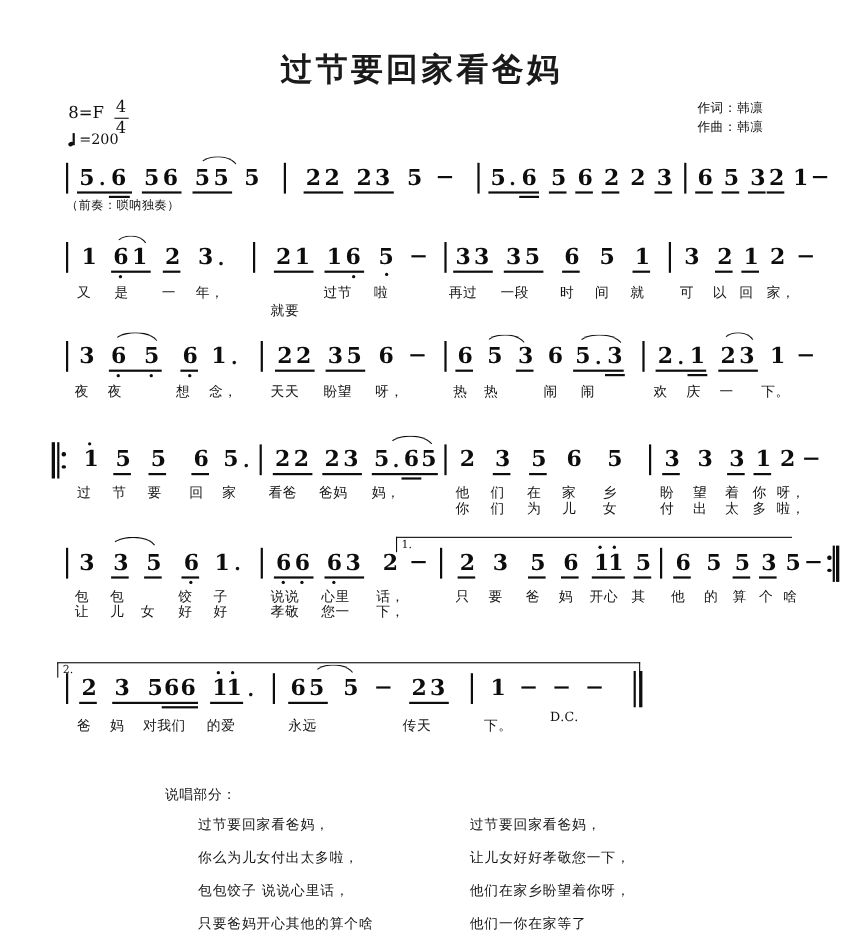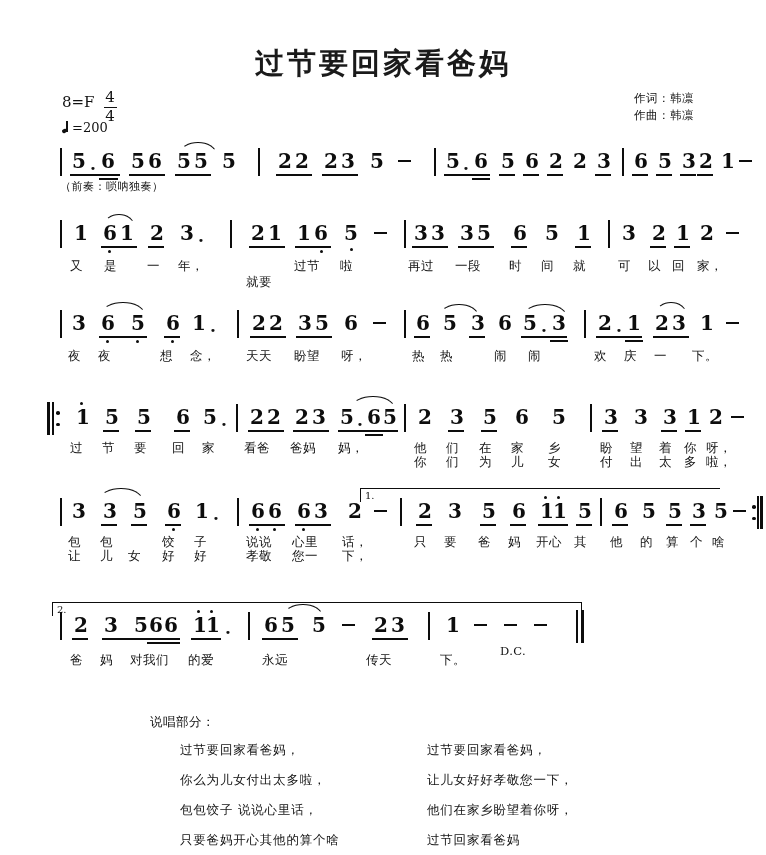--- a/index.html
+++ b/index.html
@@ -667,14 +667,14 @@
 
 <div id="spoken">
   <div id="spoken-title">说唱部分：</div>
   <span class="spoken-line" style="left:180px; top:28px">过节要回家看爸妈，</span>
   <span class="spoken-line" style="left:180px; top:58px">你么为儿女付出太多啦，</span>
   <span class="spoken-line" style="left:180px; top:88px">包包饺子 说说心里话，</span>
   <span class="spoken-line" style="left:180px; top:118px">只要爸妈开心其他的算个啥</span>
   <span class="spoken-line" style="left:427px; top:28px">过节要回家看爸妈，</span>
   <span class="spoken-line" style="left:427px; top:58px">让儿女好好孝敬您一下，</span>
   <span class="spoken-line" style="left:427px; top:88px">他们在家乡盼望着你呀，</span>
-  <span class="spoken-line" style="left:427px; top:118px">过节回家看爸妈</span>
+  <span class="spoken-line" style="left:427px; top:118px">他们一你在家等了</span>
 </div>
 
 </body></html>

